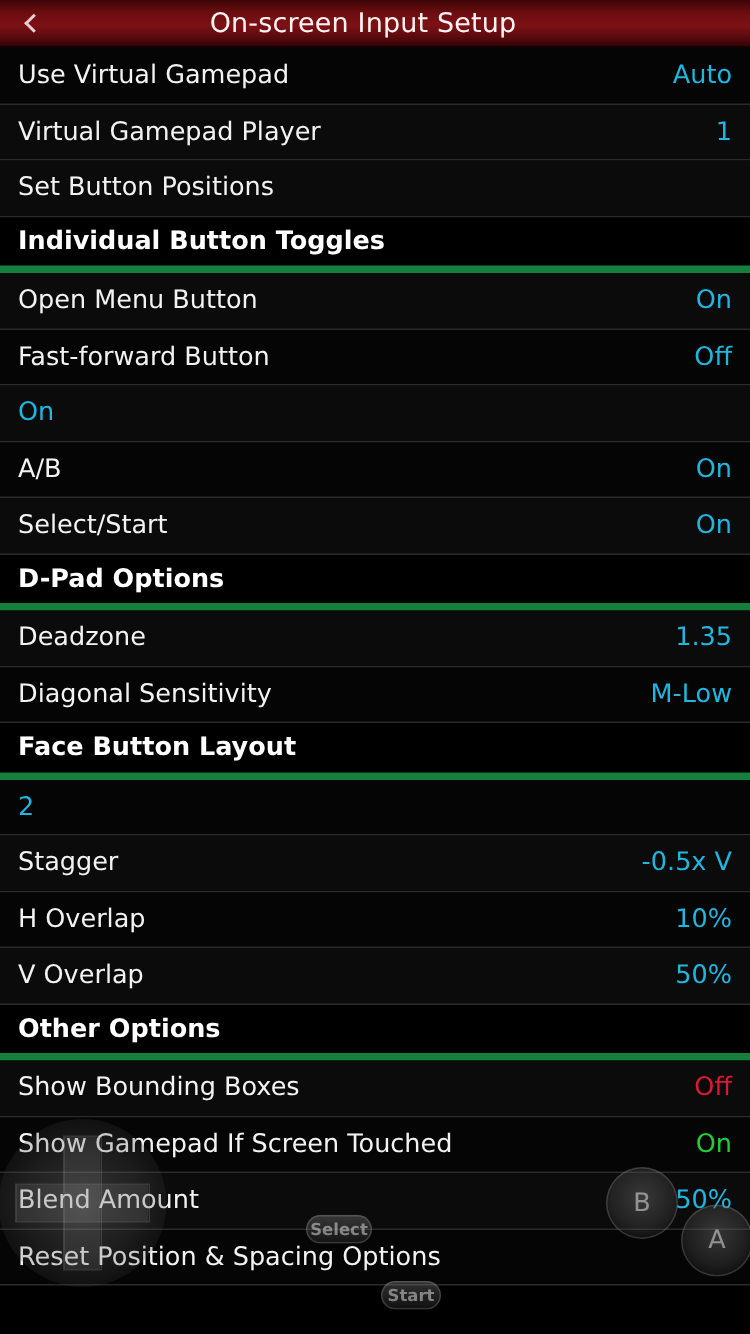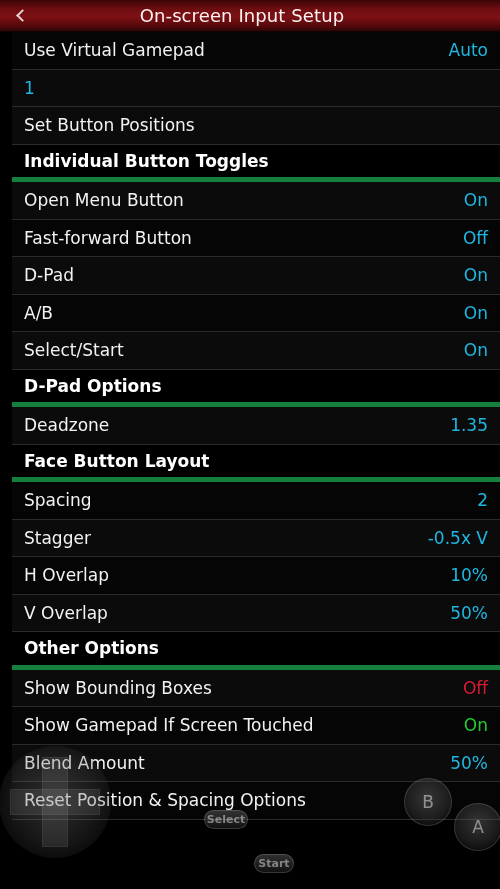--- a/index.html
+++ b/index.html
@@ -46,21 +46,20 @@
   
   .list { position:relative; width:100%; }
   .row {
     position:relative;
     height:37.5px;
     display:flex; align-items:center;
     padding:0 12px;
     border-bottom:1px solid #2b2b2b;
     background:#050505;
     z-index:3;
-    margin-left:12px;
   }
   .row.alt { background:#0b0b0b; }
   .row .label {
     color:#f2f2f2;
     font-size:17px;
     white-space:nowrap;
     flex:1 1 auto;
   }
   .row .value {
     color:#1fb6e0;
@@ -139,61 +138,64 @@
     </div>
     <div class="title">On-screen Input Setup</div>
   </div>
 
   <div class="list" id="settings-list">
       <div class="row">
         <span class="label">Use Virtual Gamepad</span>
         <span class="value">Auto</span>
       </div>
       <div class="row alt">
+        <span class="label">Virtual Gamepad Player</span>
         <span class="value">1</span>
       </div>
       <div class="row alt">
         <span class="label">Set Button Positions</span>
         <span class="value"></span>
       </div>
       <div class="row section">
         <span class="label">Individual Button Toggles</span>
       </div>
       <div class="row alt">
         <span class="label">Open Menu Button</span>
         <span class="value">On</span>
       </div>
       <div class="row">
         <span class="label">Fast-forward Button</span>
         <span class="value">Off</span>
       </div>
       <div class="row alt">
-        <span class="label">D-Pad</span>
         <span class="value">On</span>
       </div>
       <div class="row">
         <span class="label">A/B</span>
         <span class="value">On</span>
       </div>
       <div class="row alt">
         <span class="label">Select/Start</span>
         <span class="value">On</span>
       </div>
       <div class="row section">
         <span class="label">D-Pad Options</span>
       </div>
       <div class="row alt">
         <span class="label">Deadzone</span>
         <span class="value">1.35</span>
       </div>
+      <div class="row">
+        <span class="label">Diagonal Sensitivity</span>
+        <span class="value">M-Low</span>
+      </div>
       <div class="row section">
         <span class="label">Face Button Layout</span>
       </div>
       <div class="row">
-        <span class="label">Spacing</span>
         <span class="value">2</span>
       </div>
       <div class="row alt">
         <span class="label">Stagger</span>
         <span class="value">-0.5x V</span>
       </div>
       <div class="row">
         <span class="label">H Overlap</span>
         <span class="value">10%</span>
       </div>

